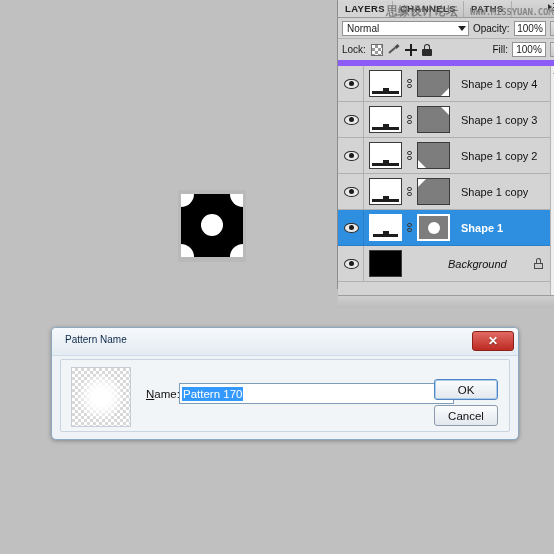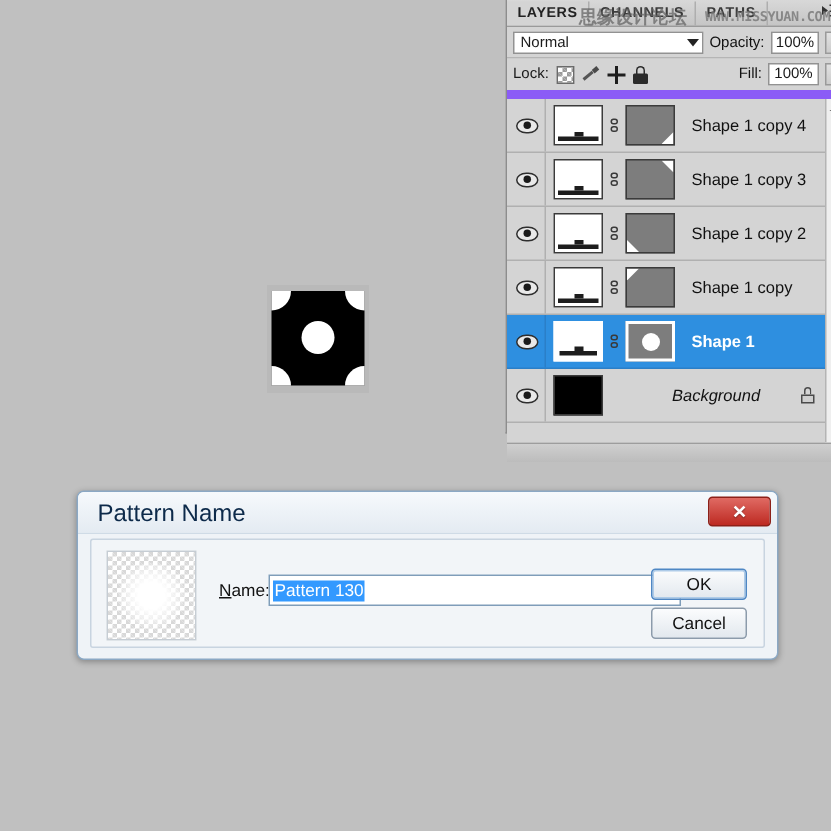--- a/index.html
+++ b/index.html
@@ -270,21 +270,21 @@
     box-shadow:0 1px 4px rgba(0,0,0,.30);
     box-sizing:border-box;
   }
   .dlg-titlebar{
     height:27px;position:relative;
     background:linear-gradient(#f6f9fc,#e4ebf2);
     border-radius:4px 4px 0 0;
     border-bottom:1px solid #cfdbe6;
   }
   .dlg-title{
-    position:absolute;left:13px;top:6px;font-size:16px;color:#0d2a4a;
+    position:absolute;left:13px;top:6px;font-size:10px;color:#0d2a4a;
   }
   .dlg-close{
     position:absolute;right:4px;top:3px;width:40px;height:18px;
     background:linear-gradient(#e06a63,#bd2a22);
     border:1px solid #8d2018;border-radius:3px;
     display:flex;align-items:center;justify-content:center;
   }
   .dlg-close span{
     color:#fff;font-size:12px;font-weight:bold;line-height:1;
     text-shadow:0 1px 1px rgba(0,0,0,.4);
@@ -540,18 +540,18 @@
   </div>
   <div class="dlg-body">
     <div class="pat-preview">
       <div class="checker"></div>
       <div class="glow"></div>
     </div>
     <div class="name-label">
       <u>N</u><span>ame:</span>
     </div>
     <div class="name-input">
-      <span class="sel">Pattern 130</span>
+      <span class="sel">Pattern 170</span>
     </div>
     <div class="dlg-btn" id="ok-button">OK</div>
     <div class="dlg-btn" id="cancel-button">Cancel</div>
   </div>
 </div>
 
 </body></html>

